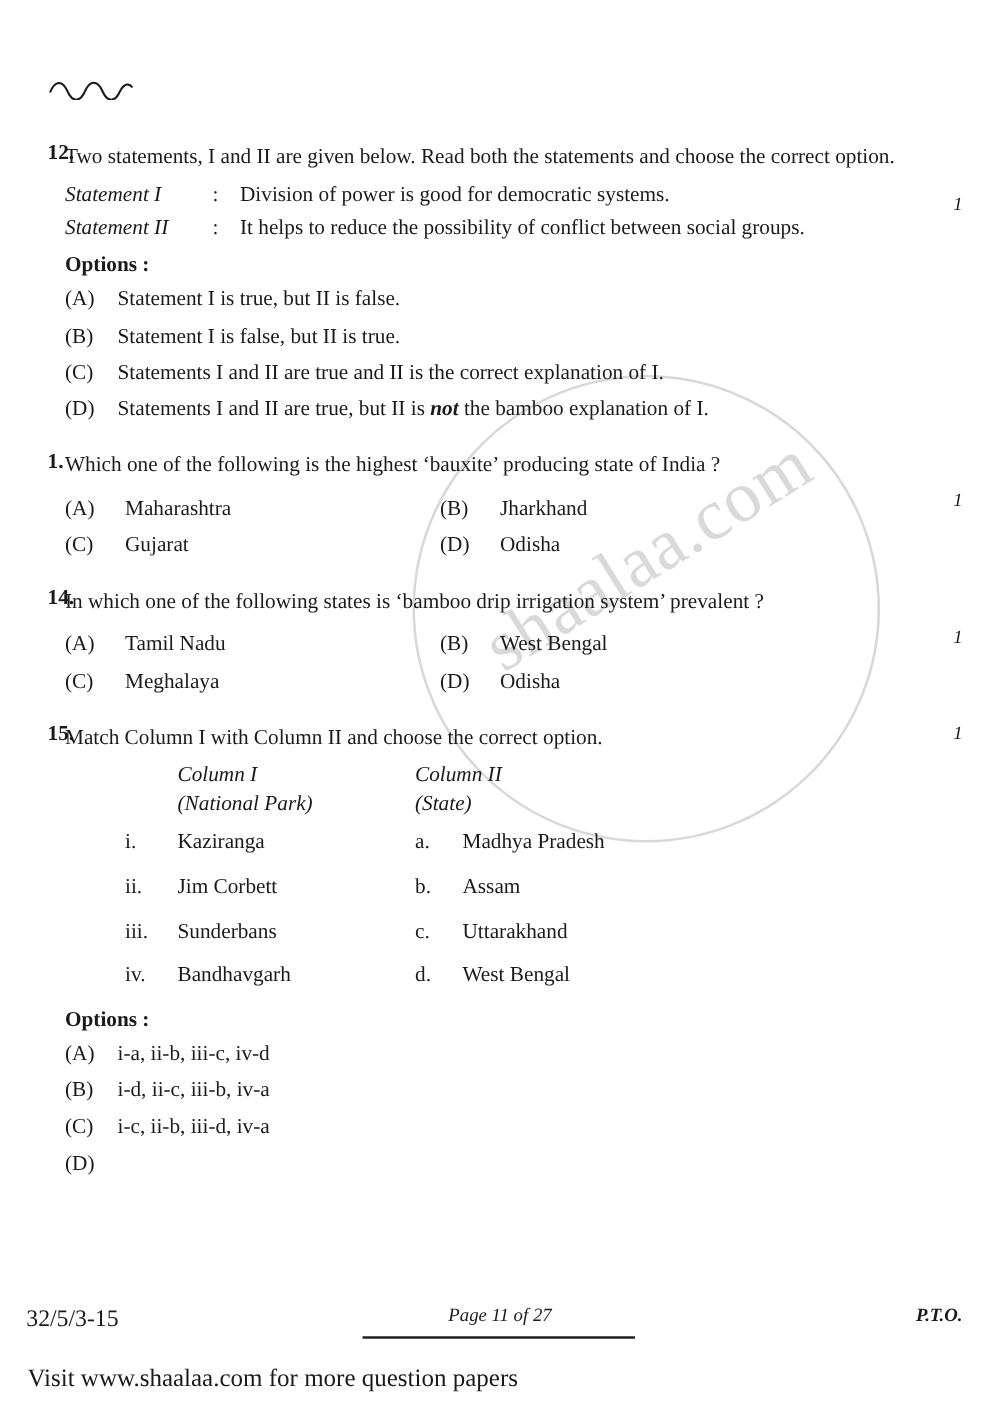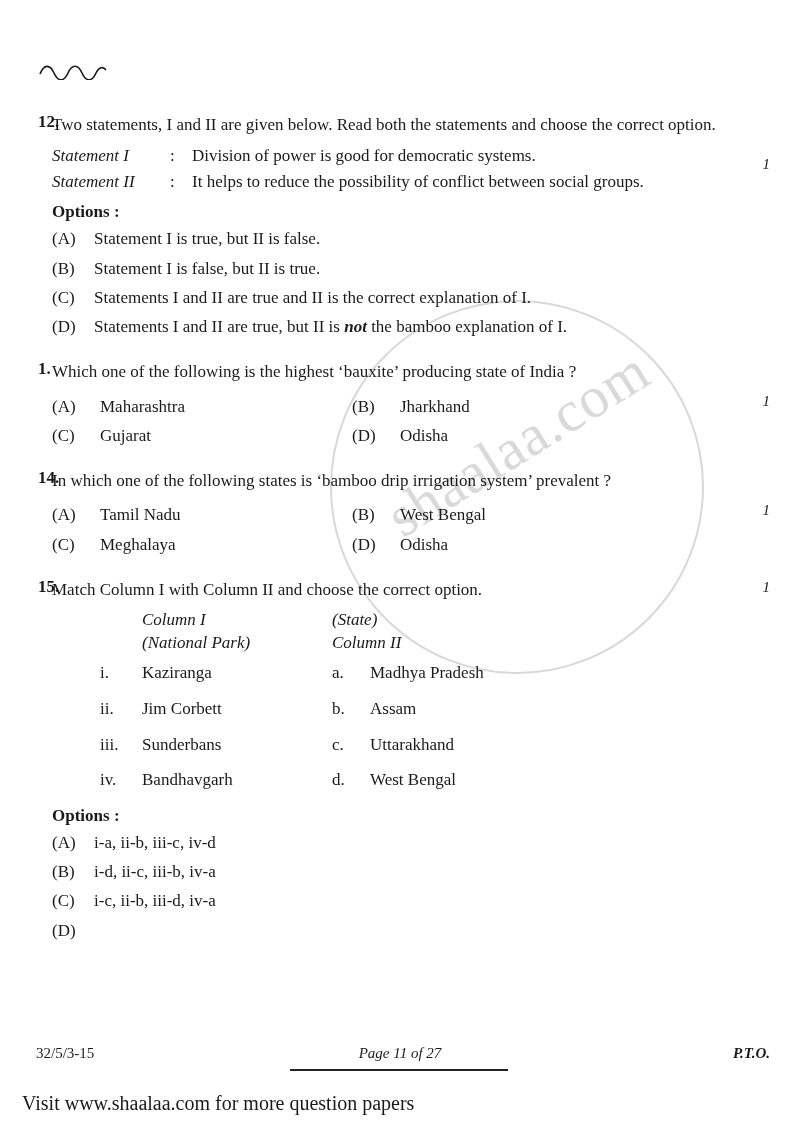--- a/index.html
+++ b/index.html
@@ -177,23 +177,23 @@
   .footer {
     position: absolute;
     left: 0;
     right: 0;
     bottom: 62px;
     height: 24px;
     z-index: 10;
   }
   .footer .code {
     position: absolute;
-    left: 36px;
+    left: 21px;
     top: 0;
-    font-size: 15px;
+    font-size: 19px;
     text-align: center;
   }
   .footer .pageno {
     position: absolute;
     left: 0;
     right: 0;
     top: 0;
     text-align: center;
     font-size: 15px;
     font-style: italic;
@@ -348,22 +348,22 @@
       </div>
       <div class="marks" style="top:2px;">1</div>
 
       <div class="match-table">
         <div class="match-head">
           <div class="mh-col1">
             <div>Column I</div>
             <div>(National Park)</div>
           </div>
           <div class="mh-col2">
+            <div>Column II</div>
             <div>(State)</div>
-            <div>Column II</div>
           </div>
         </div>
 
         <div class="match-row">
           <div class="mr-rn">i.</div>
           <div class="mr-rv">Kaziranga</div>
           <div class="mr-cn">a.</div>
           <div class="mr-cv">Madhya Pradesh</div>
         </div>
         <div class="match-row">

